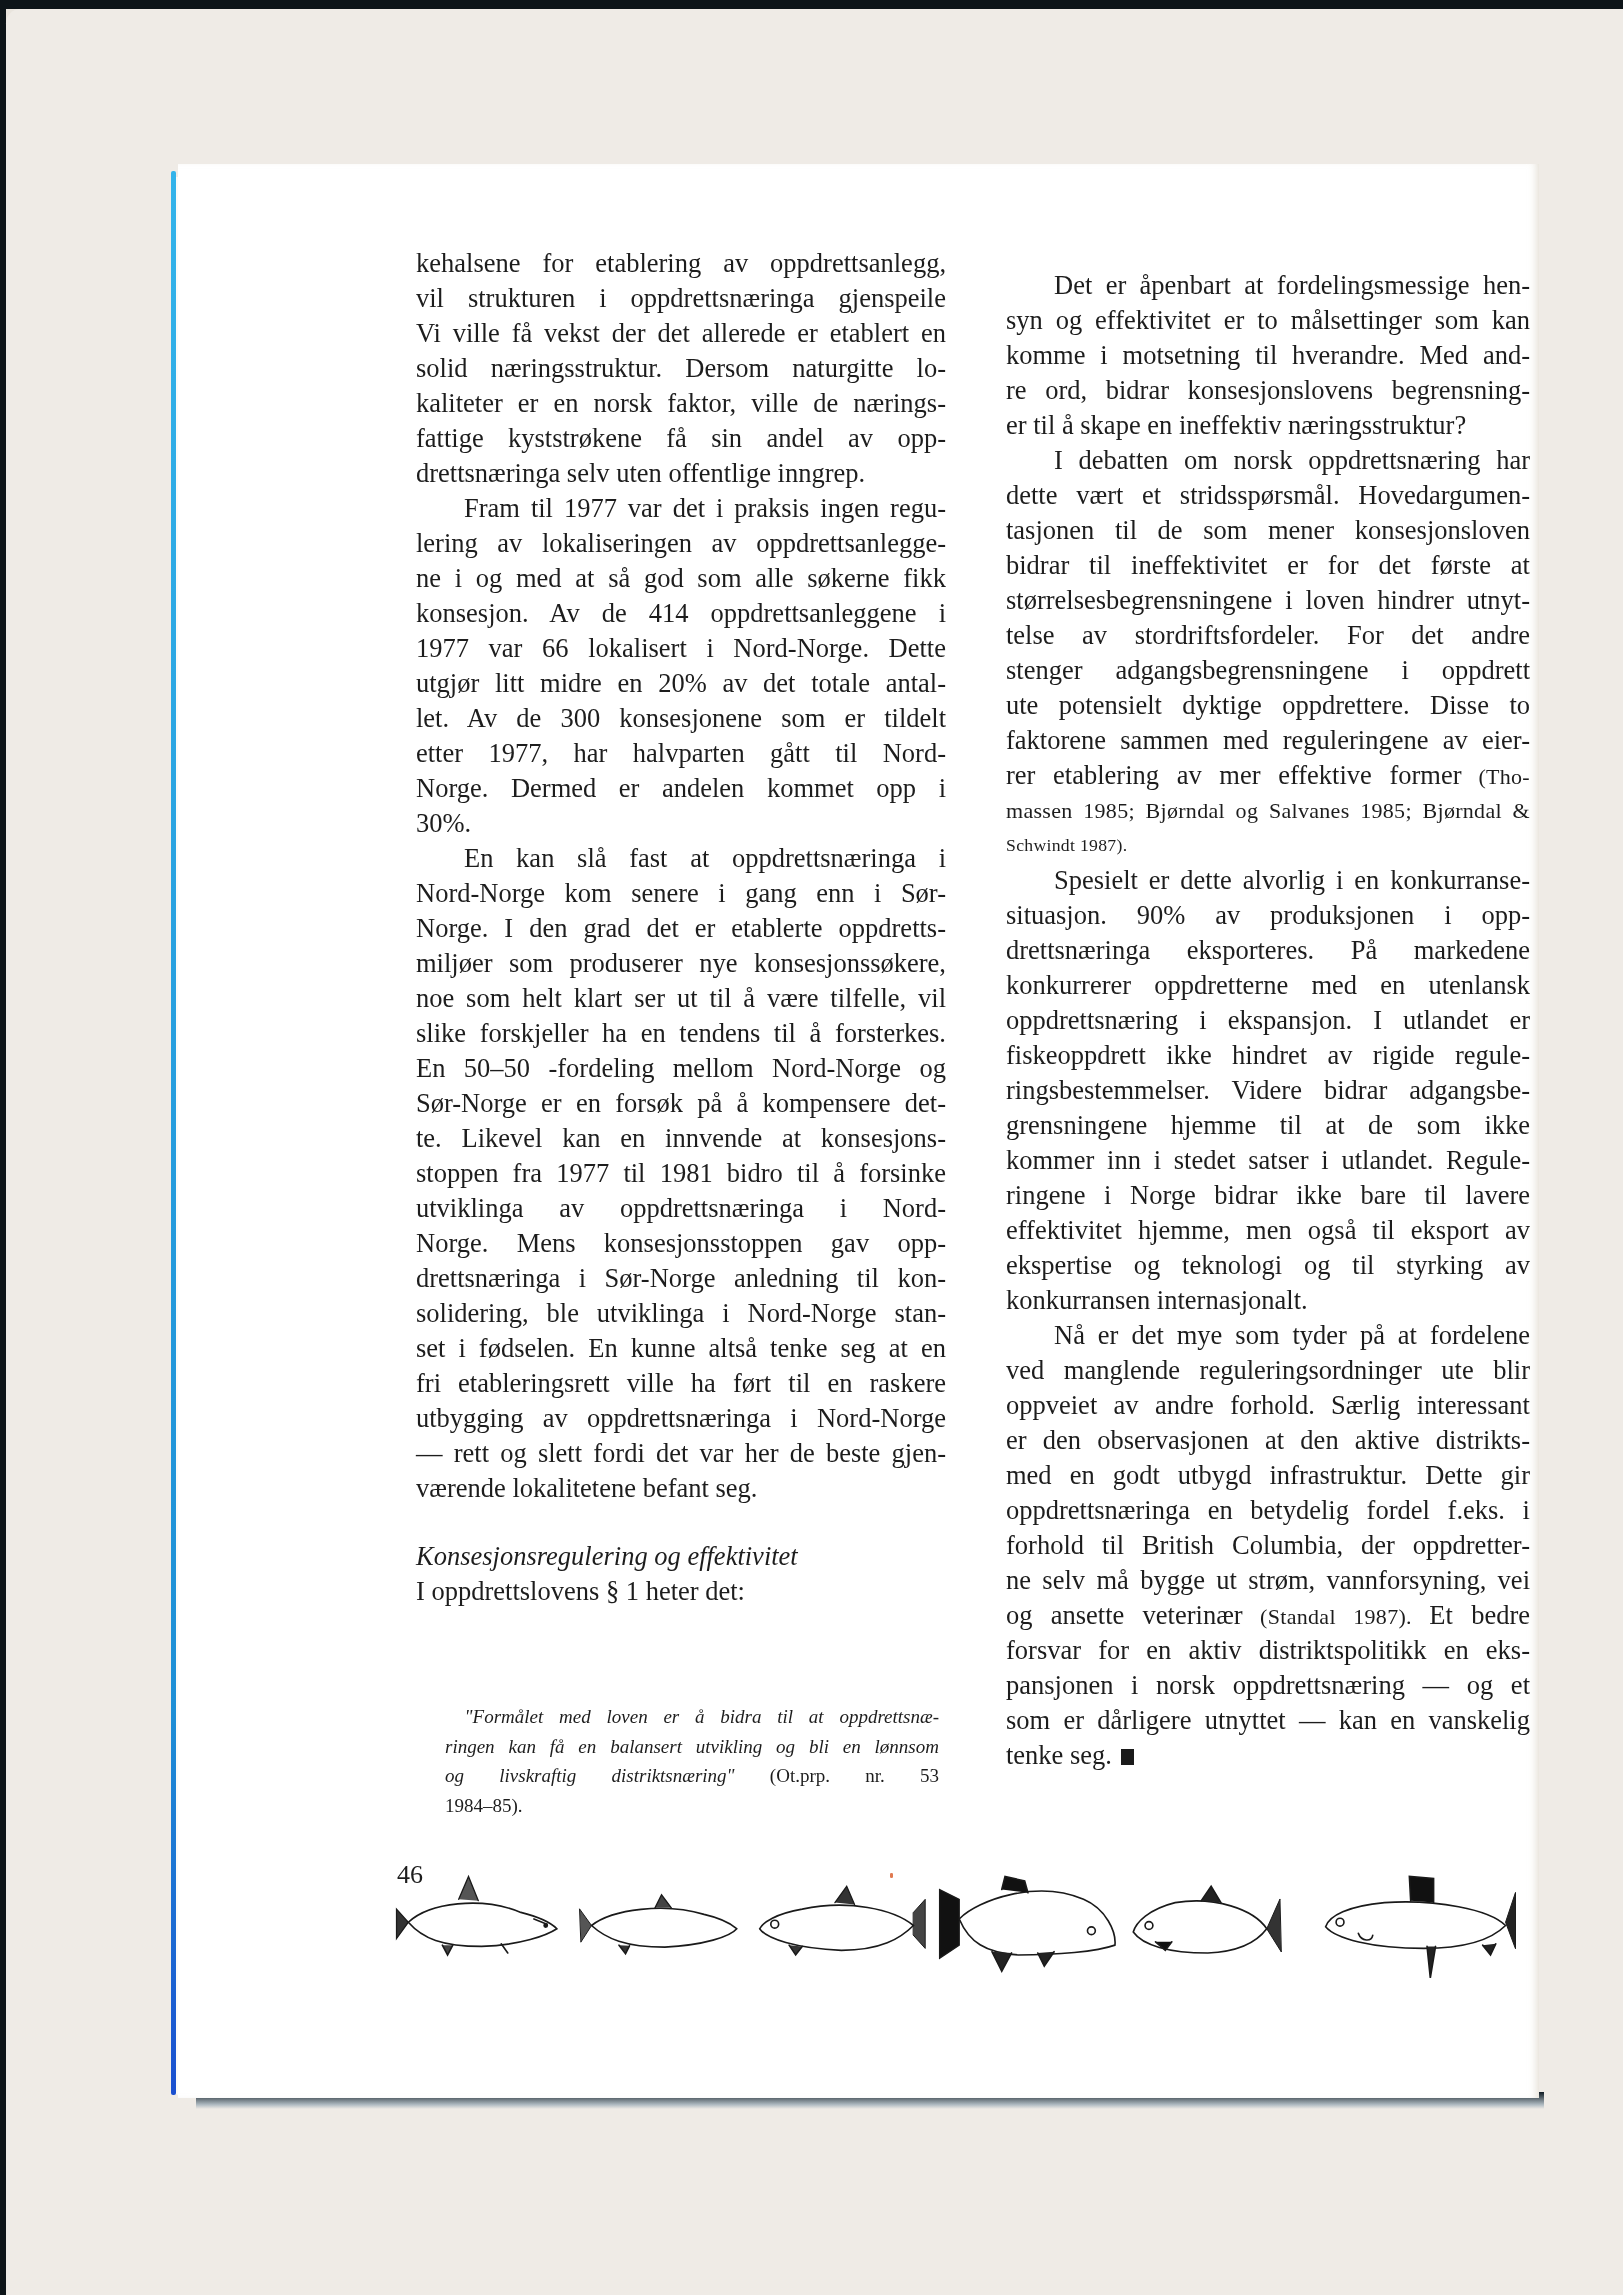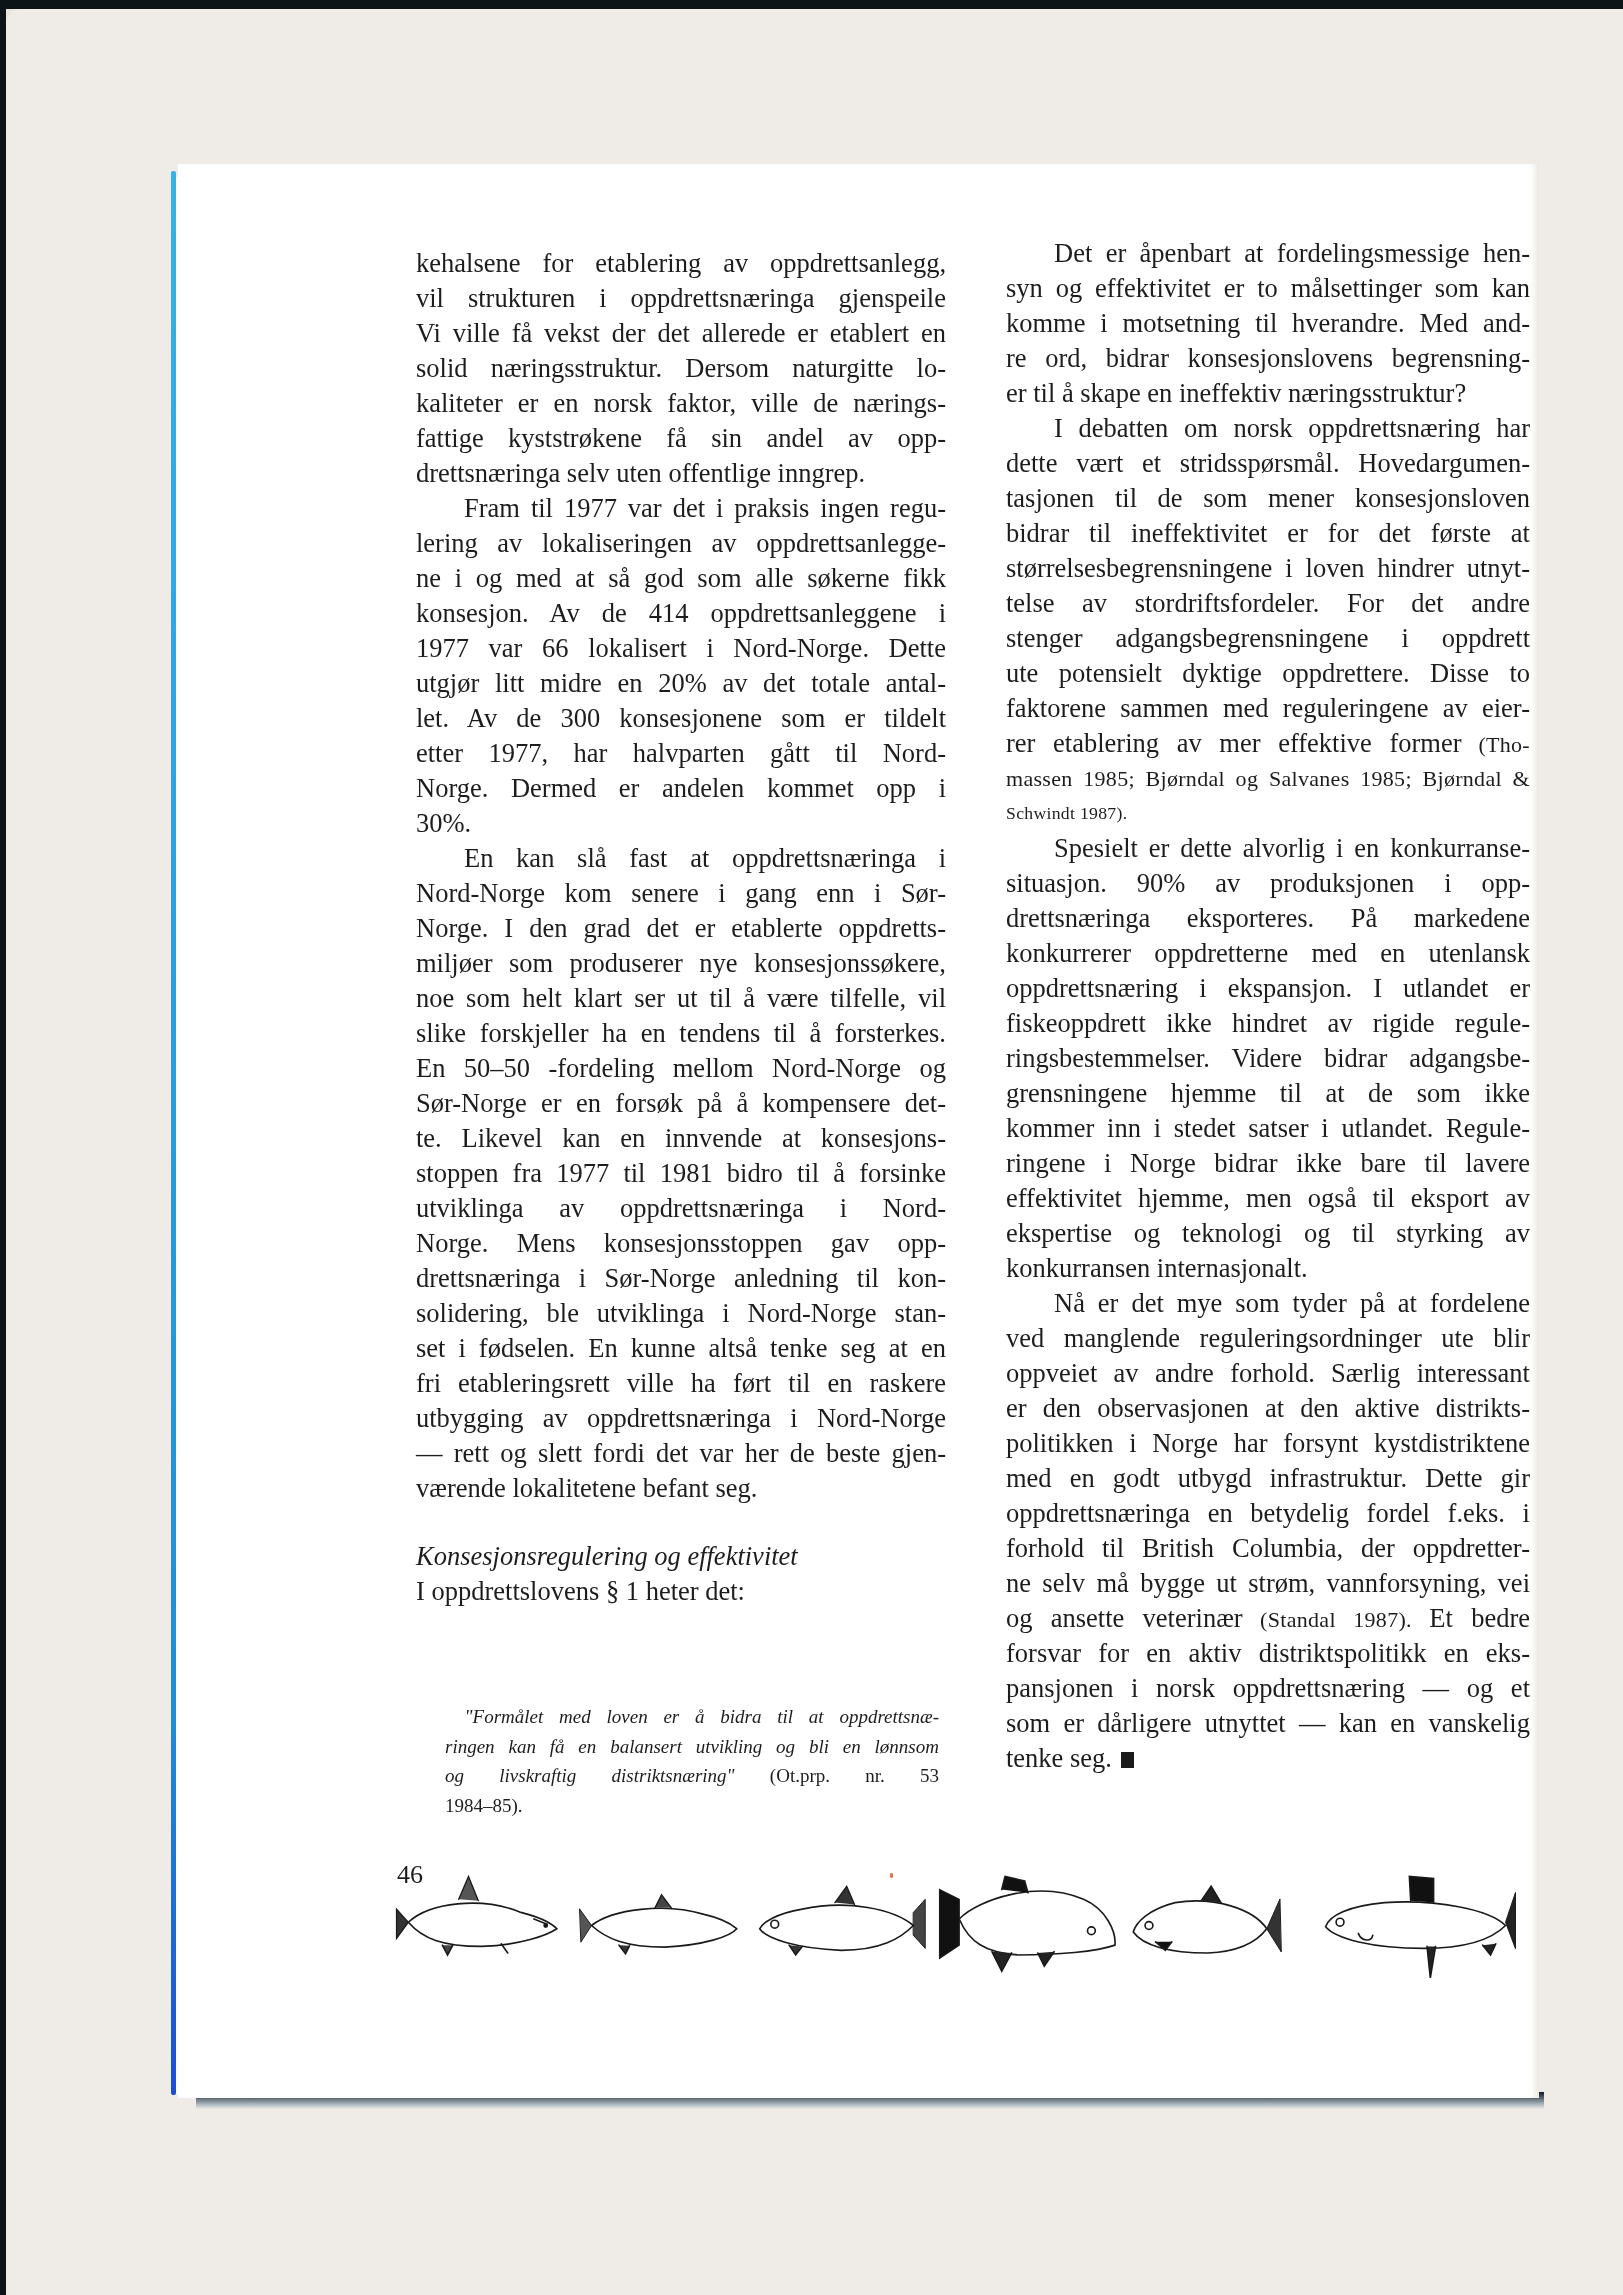--- a/index.html
+++ b/index.html
@@ -19,21 +19,21 @@
     border-bottom-left-radius: 6.5px; }
   .page-stack-lines { position: absolute; left: 229px; top: 2081px; width: 1309px; height: 13px;
     border-top: 1.3px solid #d8d2bf; border-bottom: 1.3px solid #d8d2bf; }
   .spine-edge { position: absolute; left: 171px; top: 171px; width: 5.2px; height: 1924px;
     background: linear-gradient(#33b3ea, #1e8fd6 80%, #1a4fcf); border-radius: 2px; }
   .page { position: absolute; left: 178px; top: 164px; width: 1361px; height: 1934px; background: #ffffff;
     box-shadow: inset -7.9px 0 9.2px -6.5px rgba(200,190,170,0.6); }
 
   .col { position: absolute; font-size: 26.5px; line-height: 35px; }
   .col-left { left: 416px; top: 246px; width: 530px; }
-  .col-right { left: 1006px; top: 236px; width: 524px; }
+  .col-right { left: 1006px; top: 268px; width: 524px; }
 
   .ln { display: block; text-align: justify; text-align-last: justify; white-space: nowrap; overflow: visible; height: 35px; }
   .ln.last { text-align-last: left; }
   .ln.indent { text-indent: 48px; }
   .small { font-size: 22px; letter-spacing: 0.3px; }
 
   .subhead { display: block; font-style: italic; height: 35px; margin-top: 33px; }
   .quote { position: absolute; left: 445px; top: 1702px; width: 494px; font-size: 19px; line-height: 29.5px; }
   .quote .ln { height: 29.5px; }
   .quote .it { font-style: italic; }
@@ -148,21 +148,20 @@
       <span class="ln">ringene i Norge bidrar ikke bare til lavere</span>
       <span class="ln">effektivitet hjemme, men også til eksport av</span>
       <span class="ln">ekspertise og teknologi og til styrking av</span>
       <span class="ln last">konkurransen internasjonalt.</span>
     </div>
   <div id="rp3">
       <span class="ln indent">Nå er det mye som tyder på at fordelene</span>
       <span class="ln">ved manglende reguleringsordninger ute blir</span>
       <span class="ln">oppveiet av andre forhold. Særlig interessant</span>
       <span class="ln">er den observasjonen at den aktive distrikts-</span>
-      <span class="ln">politikken i Norge har forsynt kystdistriktene</span>
       <span class="ln">med en godt utbygd infrastruktur. Dette gir</span>
       <span class="ln">oppdrettsnæringa en betydelig fordel f.eks. i</span>
       <span class="ln">forhold til British Columbia, der oppdretter-</span>
       <span class="ln">ne selv må bygge ut strøm, vannforsyning, vei</span>
       <span class="ln"><span>og ansette veterinær</span><span class="small"> (Standal 1987). </span><span>Et bedre</span></span>
       <span class="ln">forsvar for en aktiv distriktspolitikk en eks-</span>
       <span class="ln">pansjonen i norsk oppdrettsnæring — og et</span>
       <span class="ln">som er dårligere utnyttet — kan en vanskelig</span>
       <span class="ln last">tenke seg.<span class="endmark"></span></span>
     </div>

